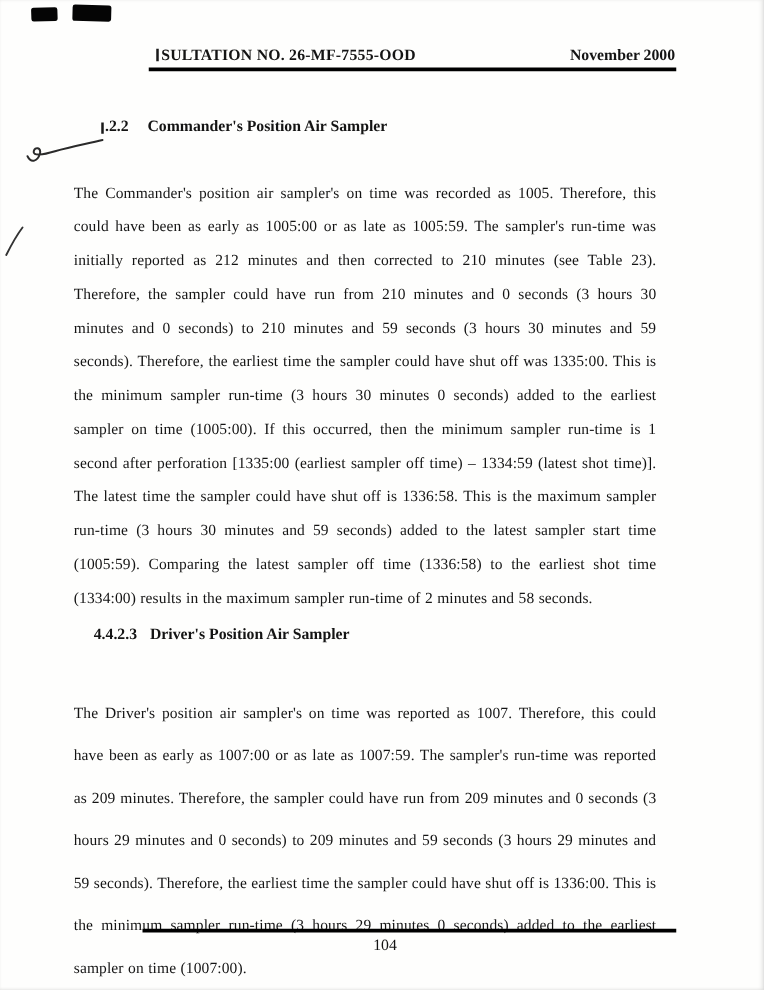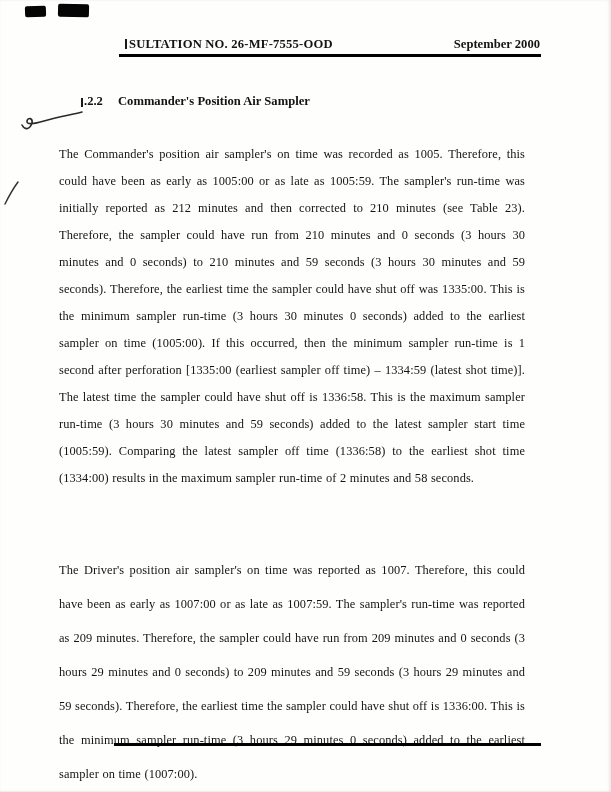--- a/index.html
+++ b/index.html
@@ -108,25 +108,29 @@
   <div class="cut-char cut-header"></div>
   <div class="cut-char cut-heading"></div>
   <svg class="squiggle" width="64" height="28" viewBox="0 0 64 28">
     <path d="M2,20 C5,26 10,24 12,18 C13,13 8,12 7,16 C6,20 14,19 24,16 C38,12 50,10 62,7" fill="none" stroke="#2a2a2a" stroke-width="1.6" stroke-linecap="round"></path>
   </svg>
   <svg class="pen-stroke" width="20" height="26" viewBox="0 0 20 26">
     <path d="M16,2 C10,10 6,18 3,24" fill="none" stroke="#333" stroke-width="1.5" stroke-linecap="round"></path>
   </svg>
 
   <div class="hdr-left">SULTATION NO. 26-MF-7555-OOD</div>
-  <div class="hdr-right">September 2000</div>
+  <div class="hdr-right">November 2000</div>
   <div class="header-rule"></div>
 
   <div class="sec-heading sec1-heading">
     <span class="sec-num">.2.2</span><span class="sec-title">Commander's Position Air Sampler</span>
   </div>
   <div class="para para1">The Commander's position air sampler's on time was recorded as 1005.  Therefore, this could have been as early as 1005:00 or as late as 1005:59.  The sampler's run-time was initially reported as 212 minutes and then corrected to 210 minutes (see Table 23).  Therefore, the sampler could have run from 210 minutes and 0 seconds (3 hours 30 minutes and 0 seconds) to 210 minutes and 59 seconds (3 hours 30 minutes and 59 seconds).  Therefore, the earliest time the sampler could have shut off was 1335:00.  This is the minimum sampler run-time (3 hours 30 minutes 0 seconds) added to the earliest sampler on time (1005:00).  If this occurred, then the minimum sampler run-time is 1 second after perforation [1335:00 (earliest sampler off time) – 1334:59 (latest shot time)].  The latest time the sampler could have shut off is 1336:58.  This is the maximum sampler run-time (3 hours 30 minutes and 59 seconds) added to the latest sampler start time (1005:59).  Comparing the latest sampler off time (1336:58) to the earliest shot time (1334:00) results in the maximum sampler run-time of 2 minutes and 58 seconds.</div>
 
+  <div class="sec-heading sec2-heading">
+    <span class="sec-num">4.4.2.3</span><span class="sec-title">Driver's Position Air Sampler</span>
+  </div>
   <div class="para para2">The Driver's position air sampler's on time was reported as 1007.  Therefore, this could have been as early as 1007:00 or as late as 1007:59.  The sampler's run-time was reported as 209 minutes.  Therefore, the sampler could have run from 209 minutes and 0 seconds (3 hours 29 minutes and 0 seconds) to 209 minutes and 59 seconds (3 hours 29 minutes and 59 seconds).  Therefore, the earliest time the sampler could have shut off is 1336:00.  This is the minimum sampler run-time (3 hours 29 minutes 0 seconds) added to the earliest sampler on time (1007:00).</div>
 
   <div class="footer-rule"></div>
+  <div class="page-number">104</div>
 
 </div>
 
 </body></html>

